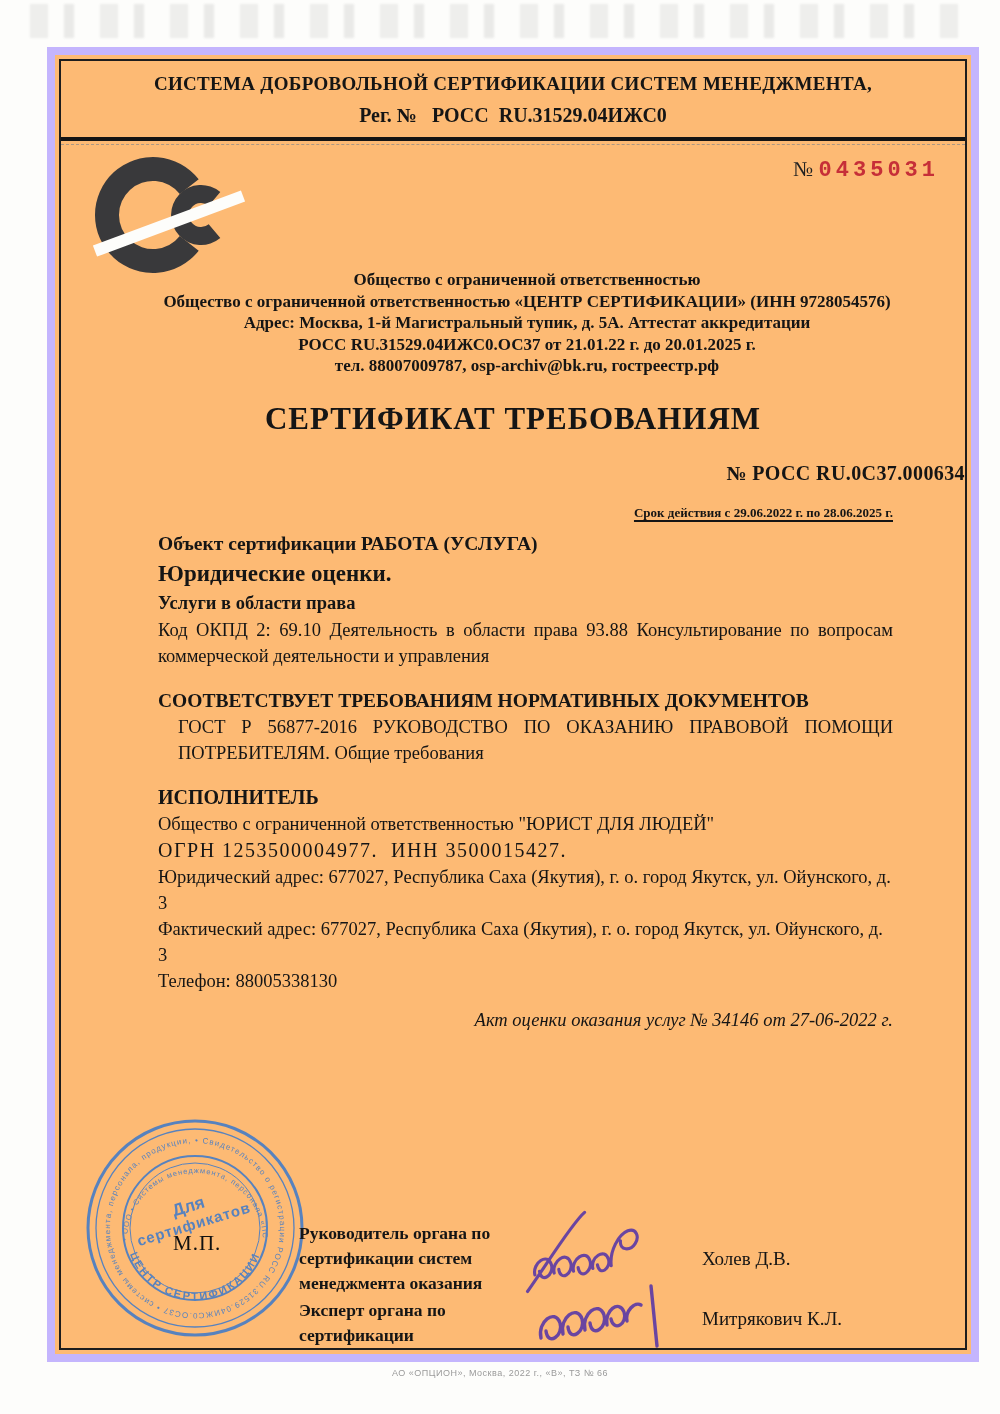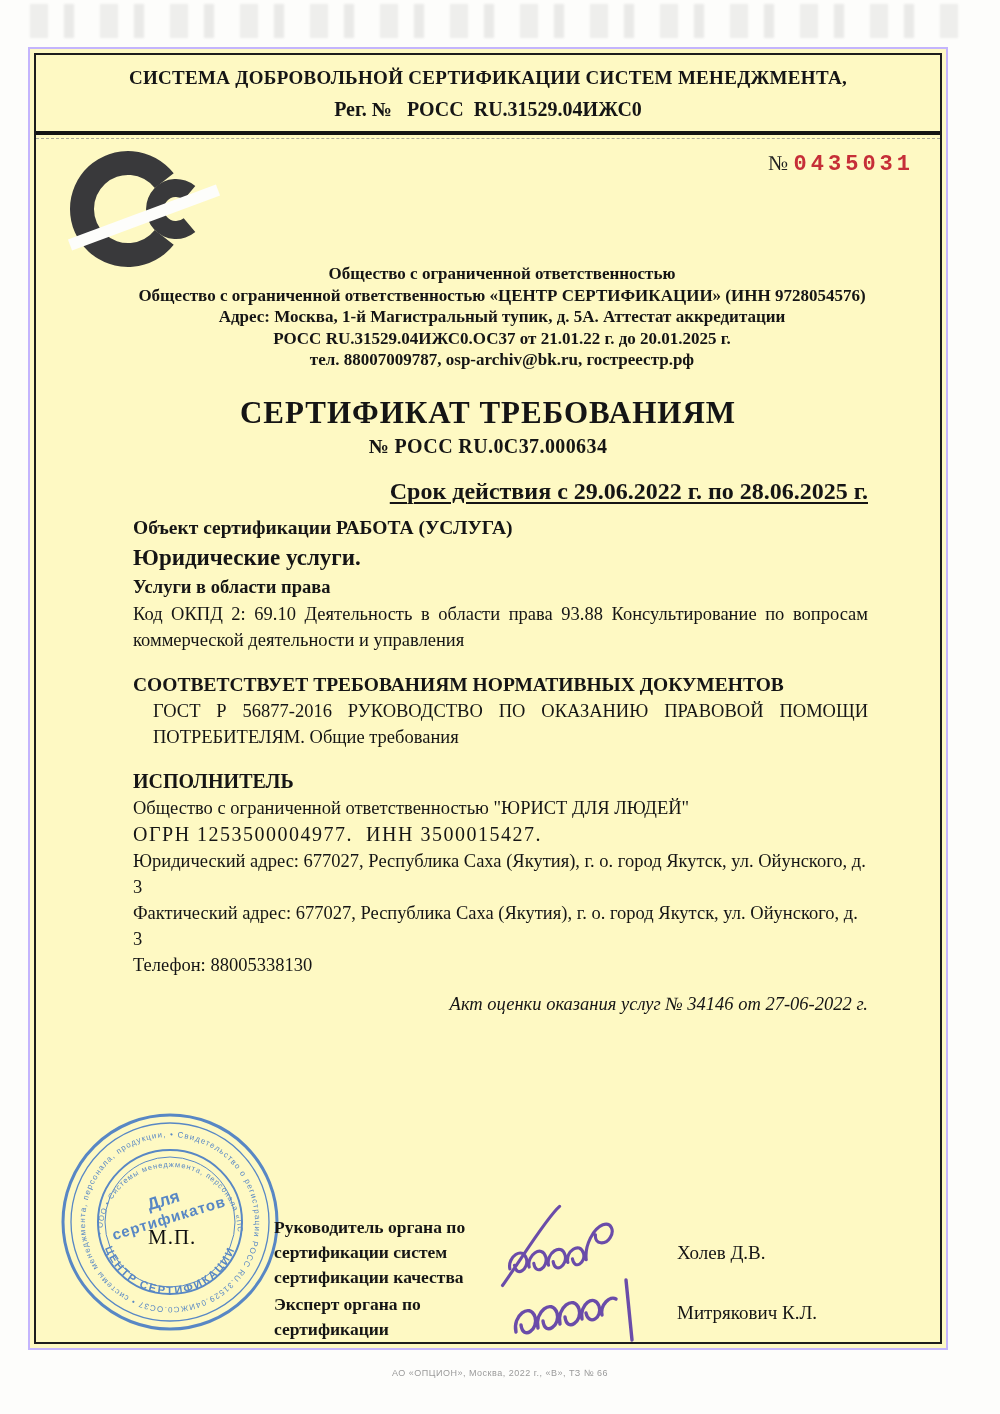--- a/index.html
+++ b/index.html
@@ -12,24 +12,24 @@
   }
   
   .scan-noise{
     position:absolute;top:4px;left:30px;width:930px;height:34px;
     background:
       repeating-linear-gradient(90deg, rgba(90,90,90,.12) 0 18px, rgba(0,0,0,0) 18px 34px, rgba(120,120,120,.18) 34px 44px, rgba(0,0,0,0) 44px 70px);
     filter:blur(1.2px);
     opacity:.8;
   }
   .frame{
-    position:absolute;left:28px;top:47px;width:908px;
-    border:2px solid #c4b5fd;
+    position:absolute;left:47px;top:47px;width:908px;
+    border:8px solid #c4b5fd;
     padding:4px;
-    background:#fef9c3;
+    background:#fdba74;
   }
   .frame-inner{
     border:2px solid #1d1d1d;
     position:relative;
   }
   
   .band{padding-top:9px;text-align:center;}
   .band-line{font-weight:bold;font-size:19px;line-height:28px;letter-spacing:.3px;}
   .band-reg{font-weight:bold;font-size:20px;line-height:30px;margin-top:2px;white-space:pre;}
   .band-sep{border-top:4px solid #141414;margin-top:7px;}
@@ -47,25 +47,25 @@
   }
 
   .logo{position:absolute;left:30px;top:8px;}
 
   .issuer{margin-top:86px;text-align:center;font-weight:bold;font-size:17px;line-height:21.5px;padding-left:28px;}
 
   .cert-title{
     margin-top:24px;text-align:center;font-weight:bold;font-size:31px;letter-spacing:1px;
   }
   .cert-number{
-    margin-top:4px;text-align:center;font-weight:bold;font-size:20px;letter-spacing:.4px;
+    margin-top:25px;text-align:right;font-weight:bold;font-size:20px;letter-spacing:.4px;
   }
   .validity{
     margin-top:20px;text-align:right;padding-right:72px;
-    font-weight:bold;font-size:24px;
+    font-weight:bold;font-size:13px;
   }
   .validity span{text-decoration:underline;text-decoration-thickness:2px;text-underline-offset:3px;}
 
   .body-block{padding-left:97px;padding-right:72px;}
   .obj-line1{margin-top:9px;font-weight:bold;font-size:19.5px;line-height:28px;}
   .obj-line2{font-weight:bold;font-size:23px;line-height:32px;}
   .obj-line3{font-weight:bold;font-size:18.5px;line-height:27px;}
   .obj-line4{font-size:18.5px;line-height:26.5px;text-align:justify;}
 
   .comp-head{margin-top:17px;font-weight:bold;font-size:19.5px;line-height:27px;}
@@ -132,21 +132,21 @@
 
       <div class="cert-title">СЕРТИФИКАТ ТРЕБОВАНИЯМ</div>
       <div class="cert-number">№ РОСС RU.0С37.000634</div>
 
       <div class="validity">
         <span>Срок действия с 29.06.2022 г. по 28.06.2025 г.</span>
       </div>
 
       <div class="body-block">
         <div class="obj-line1">Объект сертификации РАБОТА (УСЛУГА)</div>
-        <div class="obj-line2">Юридические услуги.</div>
+        <div class="obj-line2">Юридические оценки.</div>
         <div class="obj-line3">Услуги в области права</div>
         <div class="obj-line4">Код ОКПД 2: 69.10 Деятельность в области права 93.88 Консультирование по вопросам коммерческой деятельности и управления</div>
 
         <div class="comp-head">СООТВЕТСТВУЕТ ТРЕБОВАНИЯМ НОРМАТИВНЫХ ДОКУМЕНТОВ</div>
         <div class="comp-body">ГОСТ Р 56877-2016 РУКОВОДСТВО ПО ОКАЗАНИЮ ПРАВОВОЙ ПОМОЩИ ПОТРЕБИТЕЛЯМ. Общие требования</div>
 
         <div class="exec-head">ИСПОЛНИТЕЛЬ</div>
         <div class="exec-line">Общество с ограниченной ответственностью "ЮРИСТ ДЛЯ ЛЮДЕЙ"</div>
         <div class="exec-ogrn">ОГРН 1253500004977.  ИНН 3500015427.</div>
         <div class="exec-line">Юридический адрес: 677027, Республика Саха (Якутия), г. о. город Якутск, ул. Ойунского, д. 3</div>
@@ -177,21 +177,21 @@
         <text font-family="Liberation Sans, sans-serif" font-size="11" font-weight="bold" fill="#4a7ec5" letter-spacing="2" text-anchor="middle">
           <textPath href="#ringInnerBottomPath" startOffset="50%">ЦЕНТР СЕРТИФИКАЦИИ</textPath>
         </text>
         <g transform="rotate(-17 113 113)" fill="#4a7ec5" font-family="Liberation Sans, sans-serif" font-weight="bold" text-anchor="middle">
           <text x="113" y="96" font-size="17">Для</text>
           <text x="113" y="114" font-size="15" letter-spacing="1">сертификатов</text>
         </g>
       </svg>
       <div class="mp-mark">М.П.</div>
 
-      <div class="role1">Руководитель органа по сертификации систем сертификации качества</div>
+      <div class="role1">Руководитель органа по сертификации систем менеджмента оказания</div>
       <div class="role2">Эксперт органа по сертификации</div>
 
       <svg class="sig1" width="150" height="92" viewBox="0 0 150 100">
         <path d="M6,94 C26,66 54,20 68,8 M14,76 c-3,-13 14,-25 18,-11 c3,11 -11,21 -13,7 m16,2 c-3,-13 14,-25 18,-11 c3,11 -11,21 -13,7 m16,2 c-3,-13 14,-25 18,-11 c3,11 -11,21 -13,7 m16,1 c-3,-12 13,-23 17,-10 c3,10 -10,19 -12,6 m15,1 c-2,-16 8,-34 18,-38 c9,-3 13,6 8,14 c-5,8 -17,8 -16,-3" fill="none" stroke="#5a39a6" stroke-width="3.4" stroke-linecap="round" opacity=".9"></path>
       </svg>
       <svg class="sig2" width="150" height="78" viewBox="0 0 150 78">
         <path d="M12,58 c-4,-16 14,-30 19,-15 c4,12 -12,24 -14,8 m17,3 c-4,-16 14,-30 19,-15 c4,12 -12,24 -14,8 m17,3 c-4,-16 14,-30 19,-15 c4,12 -12,24 -14,8 m17,2 c-3,-14 12,-26 17,-13 c4,11 -10,21 -13,7 m16,2 c-2,-10 8,-20 14,-16 M122,6 L128,66" fill="none" stroke="#5a39a6" stroke-width="3.4" stroke-linecap="round" opacity=".9"></path>
       </svg>
 
       <div class="name1">Холев Д.В.</div>

